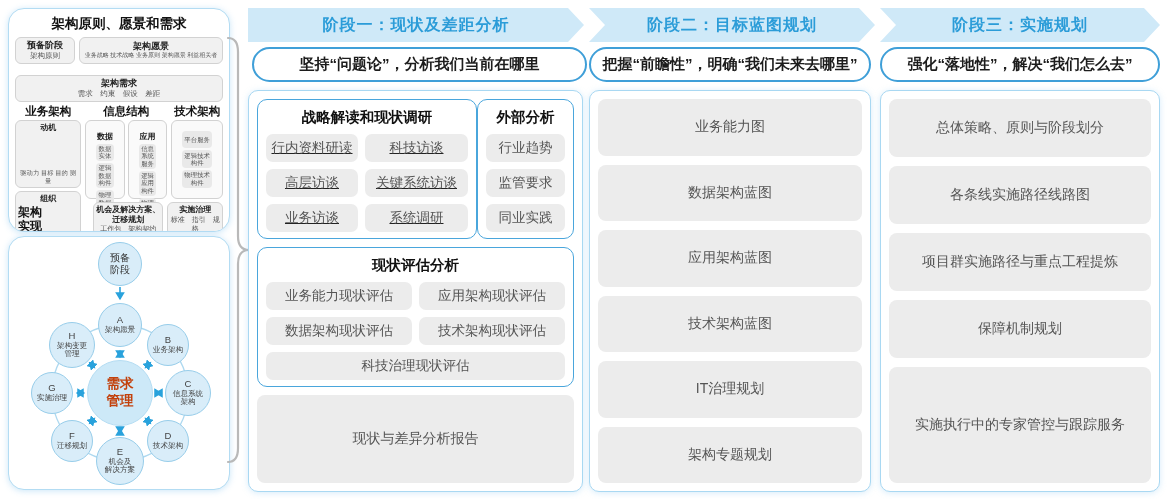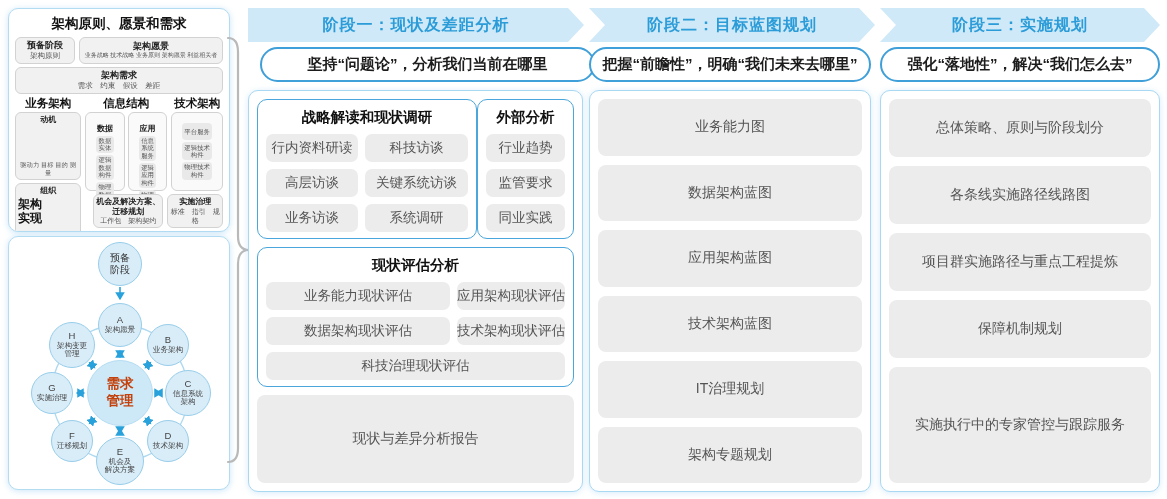--- a/index.html
+++ b/index.html
@@ -1,21 +1,21 @@
 <!DOCTYPE html>
 <html><head>
 <meta charset="utf-8">
 <style>
   html,body{margin:0;padding:0;background:#fff;}
   #canvas{position:relative;width:1167px;height:499px;background:#fff;overflow:hidden;
           font-family:"Liberation Sans","DejaVu Sans",sans-serif;color:#222;}
   .pre{white-space:pre-line;}
 
   
-  .panel{position:absolute;background:#fff;border:1px solid #b3dcf3;border-radius:10px;
+  .panel{position:absolute;background:#fff;border:1px solid #b3dcf3;border-radius:16px;
          box-shadow:0 1px 6px rgba(140,200,240,.45);box-sizing:border-box;}
   #lt{left:8px;top:8px;width:222px;height:224px;padding:5px 6px;display:flex;flex-direction:column;gap:3px;overflow:hidden;}
   .lt-title{font-weight:bold;font-size:13.5px;text-align:center;color:#111;padding:1px 0;}
   .lt-row1{display:flex;gap:4px;}
   .lt-box{background:#f1f1f1;border:1px solid #d2d2d2;border-radius:6px;text-align:center;
           padding:2px;box-sizing:border-box;display:flex;flex-direction:column;justify-content:center;}
   .lt-box .t{font-weight:bold;font-size:9px;color:#222;line-height:1.25;}
   .lt-box .s{font-size:7.5px;color:#555;line-height:1.3;text-align:center;}
   .lt-box .s.tiny{font-size:6px;white-space:nowrap;}
   .lt-row3{display:flex;gap:4px;height:94px;}
@@ -62,23 +62,23 @@
             border-radius:18px;display:flex;align-items:center;justify-content:center;
             font-weight:bold;font-size:15px;color:#1c1c1c;box-sizing:border-box;}
   .container{position:absolute;top:90px;height:402px;background:#fff;border:1px solid #a9d8f2;
              border-radius:10px;box-shadow:0 1px 6px rgba(140,200,240,.35);
              box-sizing:border-box;padding:8px;display:flex;flex-direction:column;}
   .bluebox{border:1.5px solid #4aa6dc;border-radius:10px;background:#fff;padding:6px 8px;box-sizing:border-box;}
   .bb-title{font-weight:bold;font-size:14.5px;text-align:center;color:#111;margin:2px 0 7px;}
   .gitem{background:#ececec;border-radius:7px;color:#555;font-size:13.5px;display:flex;
          align-items:center;justify-content:center;height:28px;text-align:center;}
   .c1-row{display:flex;}
-  .strategy-grid{display:grid;grid-template-columns:1fr 1.12fr;gap:7px;}
+  .strategy-grid{display:grid;grid-template-columns:1fr 1.12fr;gap:7px;text-decoration:underline;}
   .ext-stack{display:flex;flex-direction:column;gap:7px;}
-  .assess-grid{display:grid;grid-template-columns:1fr;gap:7px;}
+  .assess-grid{display:grid;grid-template-columns:1fr 1fr;gap:7px;}
   .span2{grid-column:span 2;}
   .report{margin-top:8px;flex:1;background:#ececec;border-radius:8px;display:flex;
           align-items:center;justify-content:center;font-size:14px;color:#555;}
   .stackcol{gap:9px;}
   .stackcol .bigitem{flex:1;background:#ececec;border-radius:8px;display:flex;align-items:center;
                      justify-content:center;font-size:14px;color:#555;text-align:center;}
   .stackcol .bigitem.tall{flex:2;}
 </style>
 </head>
 <body>
@@ -92,21 +92,21 @@
       <div class="lt-box" style="width:60px;flex:none;">
         <div class="t">预备阶段</div>
         <div class="s">架构原则</div>
       </div>
       <div class="lt-box" style="flex:1;">
         <div class="t">架构愿景</div>
         <div class="s tiny">业务战略 技术战略 业务原则 架构愿景 利益相关者</div>
       </div>
     </div>
 
-    <div class="lt-box" style="height:28px;">
+    <div class="lt-box" style="height:28px;margin-top:8px;">
       <div class="t">架构需求</div>
       <div class="s">需求　约束　假设　差距</div>
     </div>
 
     <div class="lt-row3">
       <div class="lt-col" style="flex:1.05;">
         <div class="lt-h">业务架构</div>
         <div class="lt-stack">
           <div class="lt-box sm">
             <div class="t">动机</div>
@@ -226,21 +226,21 @@
       <div class="adm-label pre">架构变更
 管理</div>
     </div>
   </div>
 
   <svg id="brace" width="32" height="428" viewBox="0 0 32 428">
     <path d="M6,2 Q16,2 16,16 L16,200 Q16,214 27,214 Q16,214 16,228 L16,412 Q16,426 6,426" fill="none" stroke="#b9b9b9" stroke-width="2.2" stroke-linecap="round"></path>
   </svg>
 
   <div class="banner tip" style="left:248px;width:336px;">阶段一：现状及差距分析</div>
-  <div class="subtitle" style="left:260px;width:335px;">坚持“问题论”，分析我们当前在哪里</div>
+  <div class="subtitle" style="left:252px;width:335px;">坚持“问题论”，分析我们当前在哪里</div>
   <div class="container" style="left:248px;width:335px;">
     <div class="c1-row">
       <div class="bluebox" style="flex:1;">
         <div class="bb-title">战略解读和现状调研</div>
         <div class="strategy-grid">
           <div class="gitem">行内资料研读</div>
           <div class="gitem">科技访谈</div>
           <div class="gitem">高层访谈</div>
           <div class="gitem">关键系统访谈</div>
           <div class="gitem">业务访谈</div>

